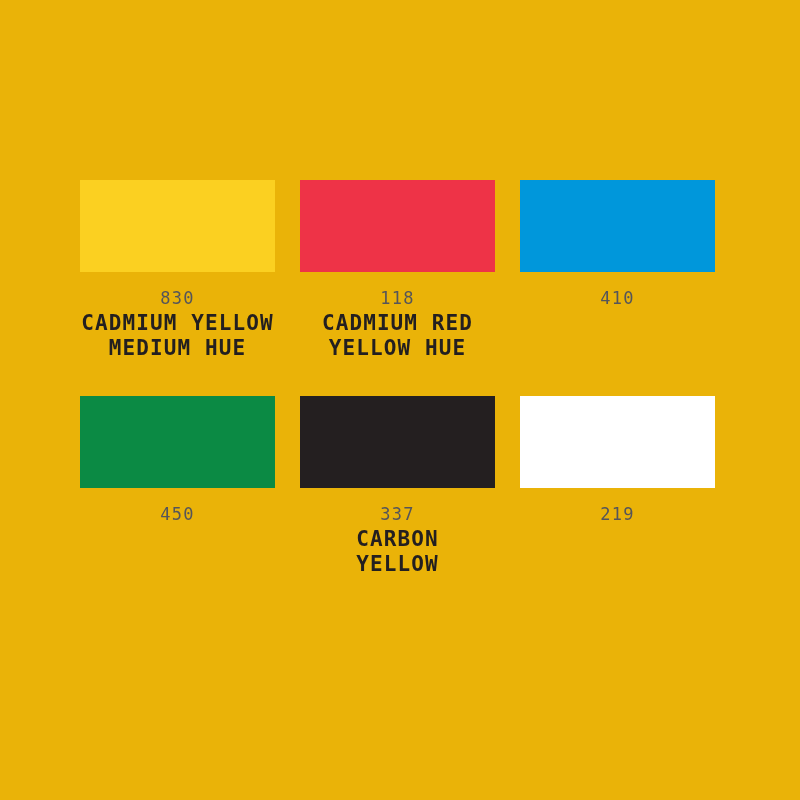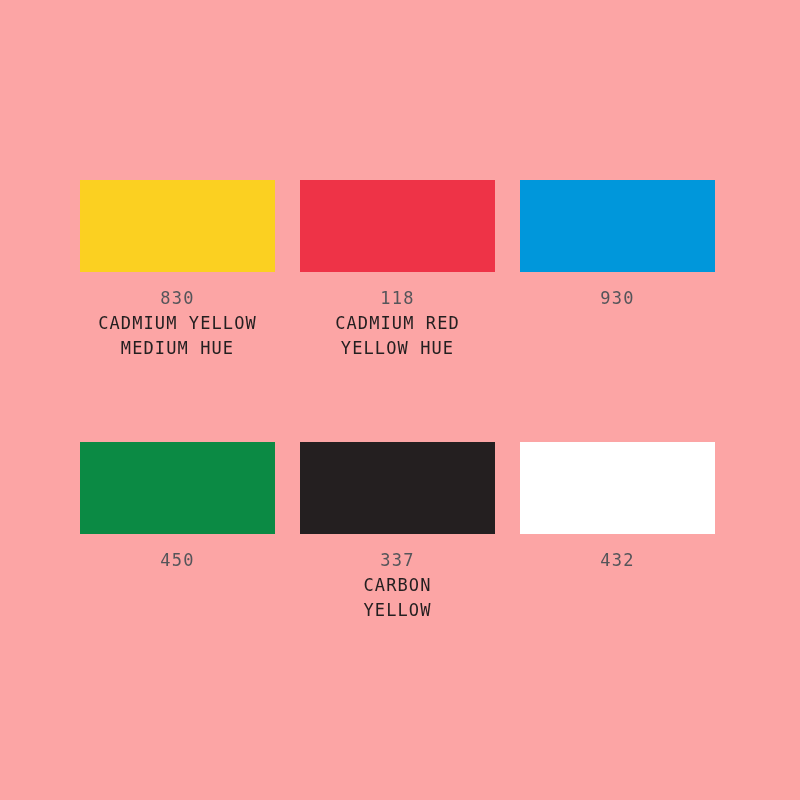--- a/index.html
+++ b/index.html
@@ -13,41 +13,41 @@
     height: 800px;
     background: #e2e1de;
     font-family: "DejaVu Sans Mono", "Liberation Mono", monospace;
     overflow: hidden;
   }
 
   #swatch-chart {
     position: relative;
     width: 800px;
     height: 800px;
-    background: #fca5a5;
+    background: #eab308;
   }
 
   .swatch-grid {
     position: absolute;
     left: 80px;
     top: 180px;
     width: 640px;
     display: grid;
     grid-template-columns: 195px 195px 195px;
     column-gap: 25px;
     row-gap: 0px;
   }
 
   .swatch-cell {
     width: 195px;
   }
 
   
   .swatch-grid > .swatch-cell:nth-child(n+4) {
-    margin-top: 81px;
+    margin-top: 35px;
   }
 
   .swatch-chip {
     width: 195px;
     height: 92px;
     display: block;
   }
 
   .swatch-caption {
     padding-top: 14px;
@@ -58,25 +58,25 @@
     display: block;
     font-size: 17px;
     line-height: 25px;
     letter-spacing: 1.2px;
     color: #55555a;
     font-weight: 400;
   }
 
   .swatch-name {
     display: block;
-    font-size: 17px;
+    font-size: 21px;
     line-height: 25px;
     letter-spacing: 1.1px;
     color: #231f20;
-    font-weight: 400;
+    font-weight: 700;
     white-space: pre-line;
   }
 </style>
 </head>
 <body>
 
 <div id="swatch-chart">
   <div class="swatch-grid">
       <div class="swatch-cell">
         <div class="swatch-chip" style="background: rgb(251, 208, 33);"></div>
@@ -90,37 +90,37 @@
         <div class="swatch-chip" style="background: rgb(238, 51, 71);"></div>
         <div class="swatch-caption">
           <span class="swatch-code">118</span>
           <span class="swatch-name">CADMIUM RED
 YELLOW HUE</span>
         </div>
       </div>
       <div class="swatch-cell">
         <div class="swatch-chip" style="background: rgb(0, 151, 219);"></div>
         <div class="swatch-caption">
-          <span class="swatch-code">930</span>
+          <span class="swatch-code">410</span>
         </div>
       </div>
       <div class="swatch-cell">
         <div class="swatch-chip" style="background: rgb(11, 138, 68);"></div>
         <div class="swatch-caption">
           <span class="swatch-code">450</span>
         </div>
       </div>
       <div class="swatch-cell">
         <div class="swatch-chip" style="background: rgb(36, 31, 32);"></div>
         <div class="swatch-caption">
           <span class="swatch-code">337</span>
           <span class="swatch-name">CARBON
 YELLOW</span>
         </div>
       </div>
       <div class="swatch-cell">
         <div class="swatch-chip" style="background: rgb(255, 255, 255);"></div>
         <div class="swatch-caption">
-          <span class="swatch-code">432</span>
+          <span class="swatch-code">219</span>
         </div>
       </div>
     </div>
 </div>
 
 </body></html>

